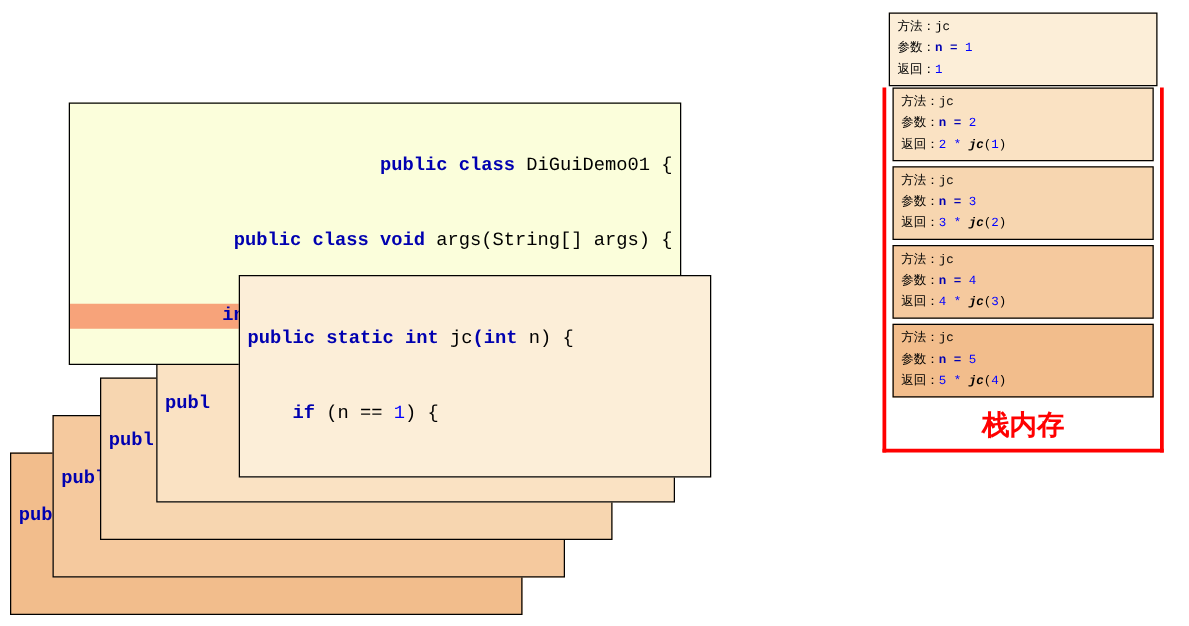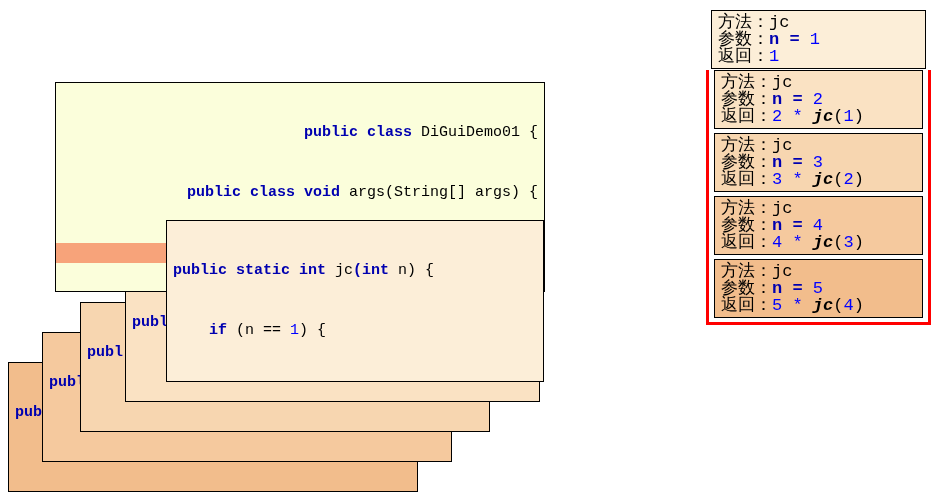--- a/index.html
+++ b/index.html
@@ -53,21 +53,21 @@
   }
   .stack-border {
     border: 3px solid #FF0000;
     border-top: none;
     margin-top: -3px;
   }
   .frame {
     border: 1px solid #000;
     margin: 4px 5px;
     padding: 3px 6px;
-    font-size: 17px;
+    font-size: 10px;
     line-height: 17px;
     color: #000;
   }
   .frame span { white-space: pre; }
   .stack-caption {
     text-align: center;
     color: #FF0000;
     font-weight: bold;
     font-size: 22px;
     padding: 3px 0 4px 0;
@@ -121,21 +121,21 @@
     <div class="line"><span class="kw">    public class void </span><span class="plain">args(String[] args) {</span></div>
     <div class="line hl"><span class="kw" style="display:inline">        int result = </span><span class="plain">        </span><span class="kw">int </span><span class="plain">result = </span><span class="it">jc</span><span class="plain">(</span><span class="num">5</span><span class="plain">);</span></div>
     
     
     
     
     
     
   </div>
 
-  <div class="code-win c1" style="left:166px; top:220px; width:378px; height:162px;">
+  <div class="code-win c1" style="left:191px; top:220px; width:378px; height:162px;">
     <div class="line"><span class="kw">public static int </span><span class="plain">jc</span><span class="kw">(int </span><span class="plain">n) {</span></div>
     <div class="line"><span class="plain">    </span><span class="kw">if </span><span class="plain">(n == </span><span class="num">1</span><span class="plain">) {</span></div>
     <div class="line hl"></div>
     
     
     
     
   </div>
 
 </div>
@@ -162,14 +162,15 @@
     <div class="frame c4">
       <span class="lbl">方法：</span><span class="plain">jc</span><br>
       <span class="lbl">参数：</span><span class="kw">n = </span><span class="num">4</span><br>
       <span class="lbl">返回：</span><span class="num">4 * </span><span class="it">jc</span><span class="plain">(</span><span class="num">3</span><span class="plain">)</span>
     </div>
     <div class="frame c5">
       <span class="lbl">方法：</span><span class="plain">jc</span><br>
       <span class="lbl">参数：</span><span class="kw">n = </span><span class="num">5</span><br>
       <span class="lbl">返回：</span><span class="num">5 * </span><span class="it">jc</span><span class="plain">(</span><span class="num">4</span><span class="plain">)</span>
     </div>
+    <div class="stack-caption">栈内存</div>
   </div>
 </div>
 
 </body></html>

